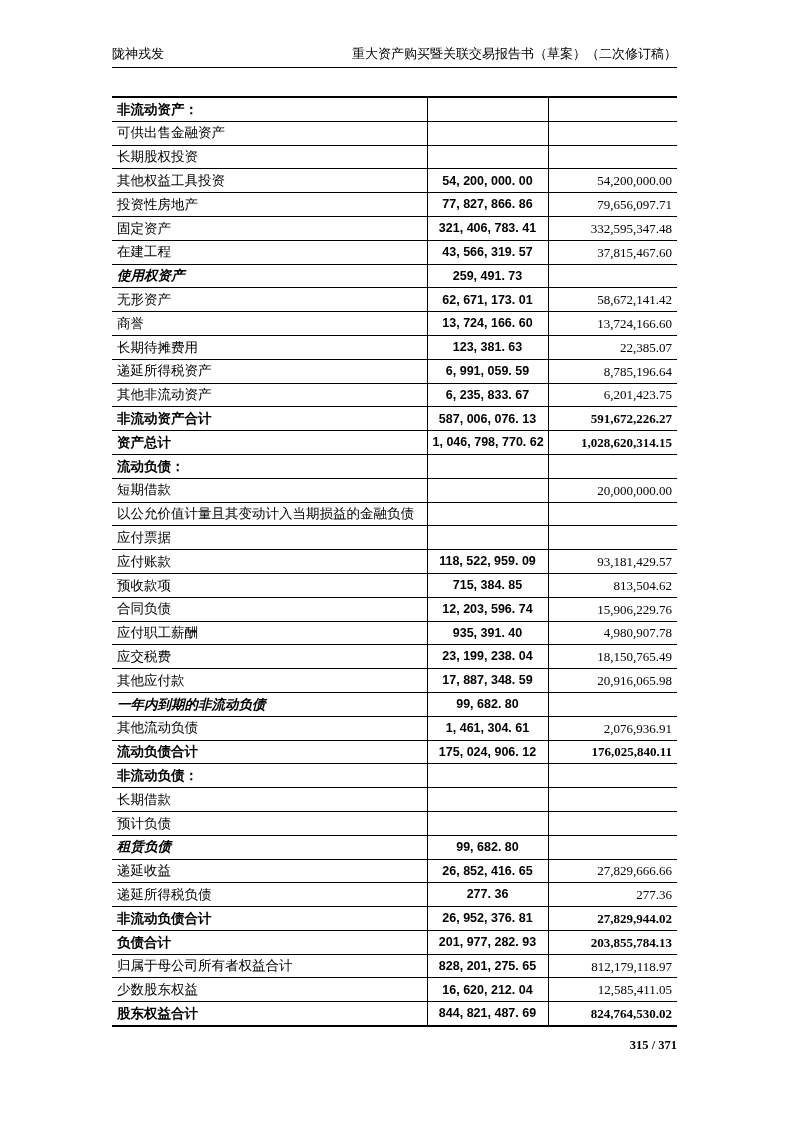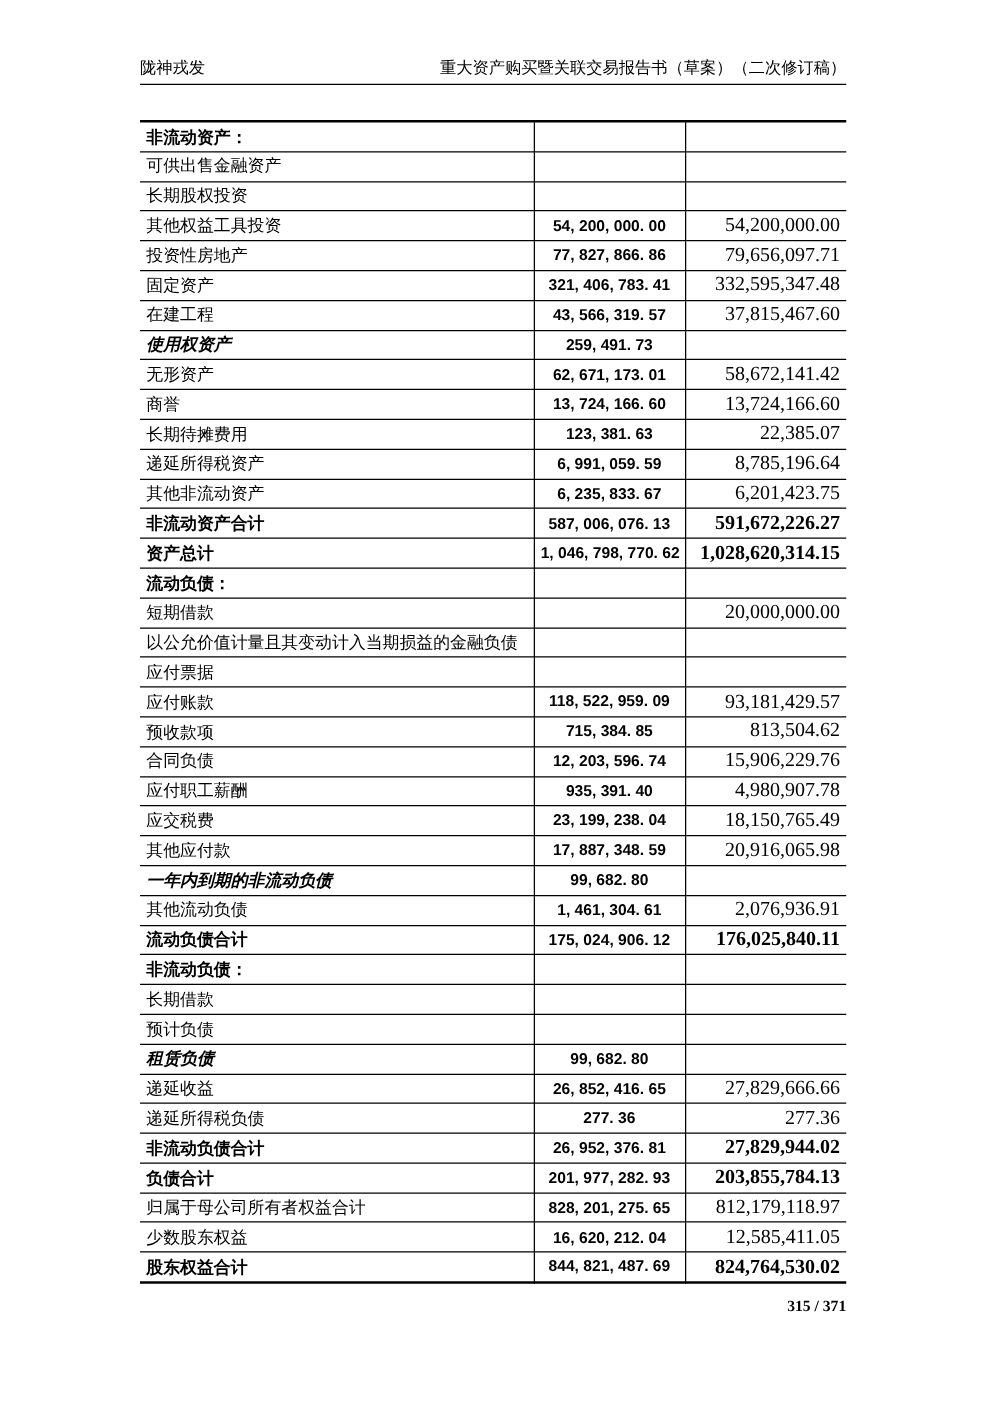--- a/index.html
+++ b/index.html
@@ -48,21 +48,21 @@
   td.cell-current{
     border-right:1px solid #000;
     text-align:center;
     font-family:"Liberation Sans", sans-serif;
     font-weight:bold;
     font-size:12.5px;
   }
   td.cell-prior{
     text-align:right;
     font-family:"Liberation Serif", serif;
-    font-size:16px;
+    font-size:13px;
     padding-left:10px;
   }
   tr.row-section td.cell-label,
   tr.row-total td.cell-label{
     font-family:"Liberation Sans", sans-serif;
     font-weight:bold;
   }
   tr.row-lease td.cell-label{
     font-weight:bold;
     font-style:italic;

